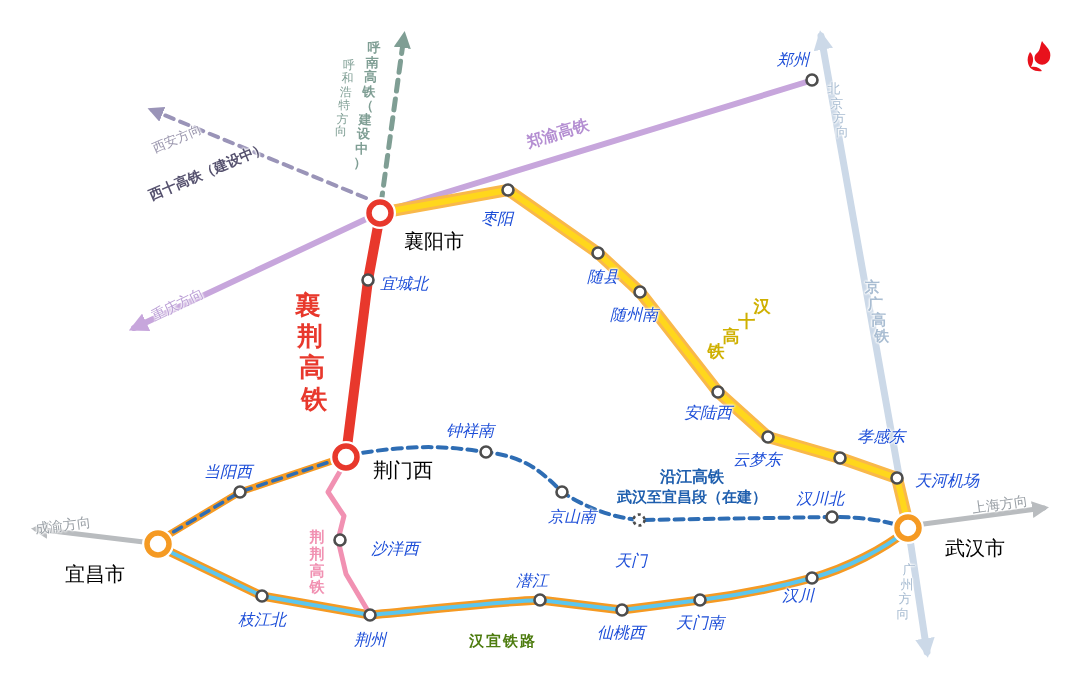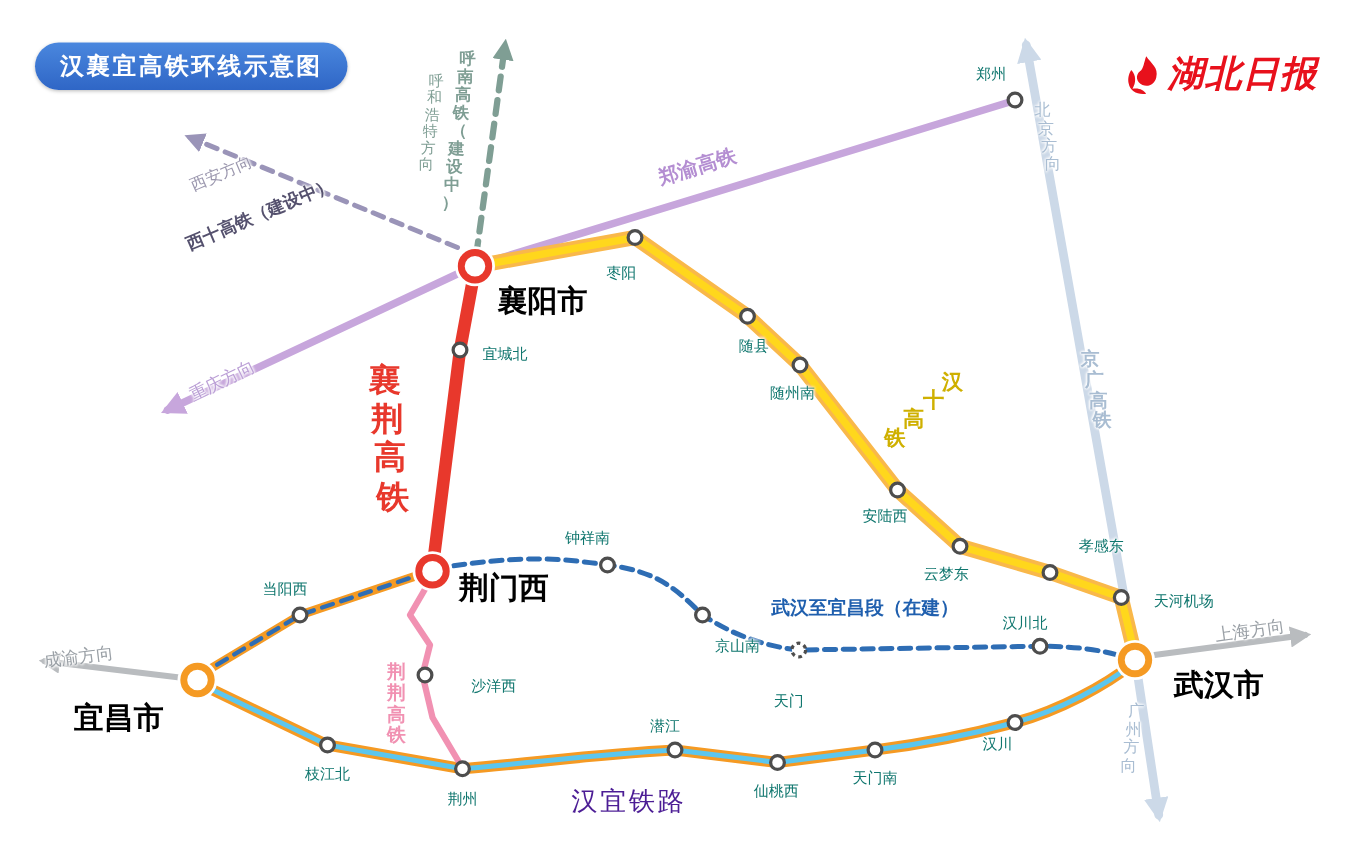--- a/index.html
+++ b/index.html
@@ -3,29 +3,29 @@
 <meta charset="utf-8">
 <style>
   html,body{margin:0;padding:0;background:#fff;}
   body{font-family:"DejaVu Sans","Liberation Sans",sans-serif;}
   .map{position:relative;width:1080px;height:683px;background:#ffffff;overflow:hidden;}
   .map > svg{position:absolute;left:0;top:0;}
   .lbl{position:absolute;transform:translate(-50%,-50%) rotate(var(--r,0deg));white-space:nowrap;
        text-shadow:0 1px 2px #fff,0 -1px 2px #fff,1px 0 2px #fff,-1px 0 2px #fff;}
   .vstack{display:flex;flex-direction:column;align-items:center;line-height:1.12;}
   .vstack span{display:block;transform:rotate(calc(-1 * var(--r,0deg)));}
-  .station{font-size:12px;color:#0f766e;font-weight:500;}
-  .city{font-size:24px;font-weight:bold;color:#000;}
+  .station{font-size:16px;color:#1d4ed8;font-weight:500;font-style:italic;}
+  .city{font-size:20px;font-weight:normal;color:#000;}
   .t-zhengyu{font-size:16px;font-weight:bold;color:#b48ed2;}
   .t-jingguang{font-size:15px;font-weight:bold;color:#a9bdd2;}
   .t-jgdir{font-size:13px;color:#a9bdd2;}
   .t-hanshi{font-size:17px;font-weight:bold;color:#cfb000;line-height:1.25;}
   .t-xiangjing{font-size:26px;font-weight:bold;color:#e8382c;line-height:1.2;}
   .t-jingjing{font-size:15px;font-weight:bold;color:#f191b2;}
-  .t-hanyi{font-size:21px;font-weight:normal;color:#4c1d95;letter-spacing:2px;}
+  .t-hanyi{font-size:15px;font-weight:bold;color:#4d7c0f;letter-spacing:2px;}
   .t-yanjiang{font-size:16px;font-weight:bold;color:#1f5fae;text-align:center;line-height:1.3;}
   .t-yanjiang .sub{font-size:15px;}
   .t-hunan{font-size:13px;font-weight:bold;color:#7f9e94;}
   .t-huhe{font-size:12px;color:#7f9e94;}
   .t-xishi{font-size:14px;font-weight:bold;color:#55516e;}
   .t-xian{font-size:13px;color:#9b97ae;}
   .t-chongqing{font-size:14px;color:#bb9fd6;}
   .t-graydir{font-size:14px;color:#9aa0a6;}
   .badge{position:absolute;left:28px;top:34px;height:38px;padding:0 20px;border-radius:20px;
          background:linear-gradient(180deg,#4a87de,#2f66c6);color:#fff;font-size:19px;font-weight:bold;
@@ -116,27 +116,25 @@
       <circle cx="380" cy="213" r="11" fill="#fff" stroke="#e8382c" stroke-width="5.5"></circle>
       <circle cx="346" cy="457" r="16" fill="#fff"></circle>
       <circle cx="346" cy="457" r="11" fill="#fff" stroke="#e8382c" stroke-width="5.5"></circle>
       <circle cx="158" cy="544" r="16" fill="#fff"></circle>
       <circle cx="158" cy="544" r="11" fill="#fff" stroke="#f59a23" stroke-width="5.5"></circle>
       <circle cx="908" cy="528" r="16" fill="#fff"></circle>
       <circle cx="908" cy="528" r="11" fill="#fff" stroke="#f59a23" stroke-width="5.5"></circle>
     </g>
   </svg>
 
-  <div class="badge">汉襄宜高铁环线示意图</div>
   <div class="brand">
     <svg width="28" height="32" viewBox="0 0 28 32">
       <path d="M16,1 C20,7 26,10 24,18 C23,23 18,26 13,24 C8,22 7,16 11,13 C14,11 14,6 16,1 Z" fill="#e8111c"></path>
       <path d="M4,12 C8,16 8,22 5,27 C10,26 14,28 16,31 C9,32 3,29 2,23 C1,19 2,15 4,12 Z" fill="#e8111c"></path>
     </svg>
-    <span class="brand-text">湖北日报</span>
   </div>
 
   <div class="lbl t-zhengyu" style="left:558px;top:134px;--r:-17deg">郑渝高铁</div>
   <div class="lbl vstack t-jingguang" style="left:877px;top:312px;--r:-11deg">
       <span>京</span>
       <span>广</span>
       <span>高</span>
       <span>铁</span>
     </div>
   <div class="lbl vstack t-hanshi" style="left:739px;top:329px;--r:46deg">
@@ -152,20 +150,21 @@
       <span>铁</span>
     </div>
   <div class="lbl vstack t-jingjing" style="left:317px;top:563px">
       <span>荆</span>
       <span>荆</span>
       <span>高</span>
       <span>铁</span>
     </div>
   <div class="lbl t-hanyi" style="left:503px;top:641px">汉宜铁路</div>
   <div class="lbl t-yanjiang" style="left:692px;top:487px">
+    <div>沿江高铁</div>
     <div class="sub">武汉至宜昌段（在建）</div>
   </div>
   <div class="lbl vstack t-hunan" style="left:367px;top:106px;--r:7deg">
       <span>呼</span>
       <span>南</span>
       <span>高</span>
       <span>铁</span>
       <span>（</span>
       <span>建</span>
       <span>设</span>
@@ -207,21 +206,21 @@
   <div class="lbl station" style="left:793px;top:60px">郑州</div>
   <div class="lbl station" style="left:497px;top:219px">枣阳</div>
   <div class="lbl station" style="left:603px;top:277px">随县</div>
   <div class="lbl station" style="left:634px;top:315px">随州南</div>
   <div class="lbl station" style="left:708px;top:413px">安陆西</div>
   <div class="lbl station" style="left:757px;top:460px">云梦东</div>
   <div class="lbl station" style="left:881px;top:437px">孝感东</div>
   <div class="lbl station" style="left:947px;top:481px">天河机场</div>
   <div class="lbl station" style="left:404px;top:284px">宜城北</div>
   <div class="lbl station" style="left:470px;top:431px">钟祥南</div>
-  <div class="lbl station" style="left:590px;top:517px">京山南</div>
+  <div class="lbl station" style="left:572px;top:517px">京山南</div>
   <div class="lbl station" style="left:631px;top:561px">天门</div>
   <div class="lbl station" style="left:820px;top:499px">汉川北</div>
   <div class="lbl station" style="left:228px;top:472px">当阳西</div>
   <div class="lbl station" style="left:395px;top:549px">沙洋西</div>
   <div class="lbl station" style="left:262px;top:620px">枝江北</div>
   <div class="lbl station" style="left:370px;top:640px">荆州</div>
   <div class="lbl station" style="left:532px;top:581px">潜江</div>
   <div class="lbl station" style="left:621px;top:633px">仙桃西</div>
   <div class="lbl station" style="left:700px;top:623px">天门南</div>
   <div class="lbl station" style="left:798px;top:596px">汉川</div>

